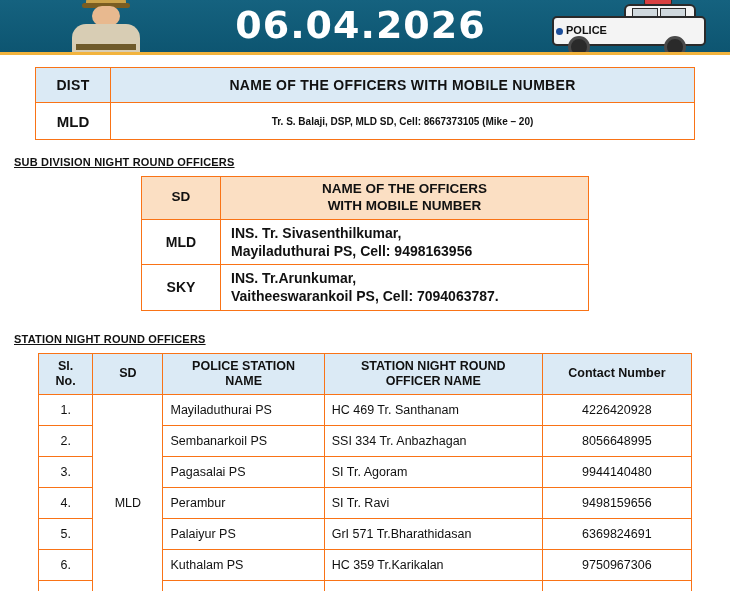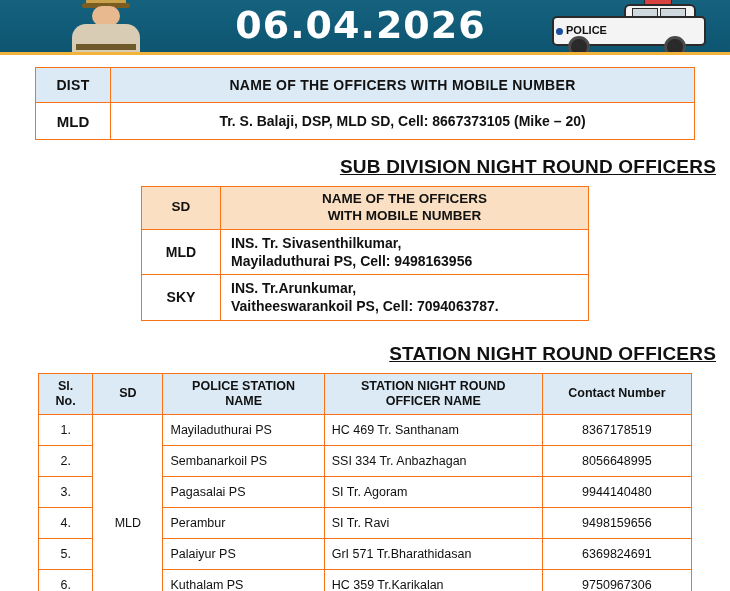--- a/index.html
+++ b/index.html
@@ -145,29 +145,29 @@
   }
   .dist-table th.c1 { width: 62px; }
   .dist-table td.c1 {
     text-align: center;
     font-size: 15px;
     font-weight: bold;
     width: 62px;
   }
   .dist-table td.c2 {
     text-align: center;
-    font-size: 14px;
+    font-size: 10px;
     font-weight: bold;
     height: 28px;
   }
 
   
   .section-title {
-    text-align: right;
-    font-size: 19px;
+    text-align: left;
+    font-size: 11px;
     font-weight: bold;
     text-decoration: underline;
     margin: 16px 0 8px 0;
     letter-spacing: .2px;
   }
   .section-title.station { margin-top: 22px; }
 
   
   .sd-table {
     width: 448px;
@@ -312,21 +312,21 @@
         <div>OFFICER NAME</div>
       </th>
       <th class="col-contact">Contact Number</th>
     </tr>
 
     <tr>
       <td class="col-sl">1.</td>
       <td class="col-sd" rowspan="7">MLD</td>
       <td class="col-ps">Mayiladuthurai PS</td>
       <td class="col-off">HC 469 Tr. Santhanam</td>
-      <td class="col-contact">8367178519</td>
+      <td class="col-contact">4226420928</td>
     </tr>
     <tr>
       <td class="col-sl">2.</td>
       <td class="col-ps">Sembanarkoil PS</td>
       <td class="col-off">SSI 334 Tr. Anbazhagan</td>
       <td class="col-contact">8056648995</td>
     </tr>
     <tr>
       <td class="col-sl">3.</td>
       <td class="col-ps">Pagasalai PS</td>

